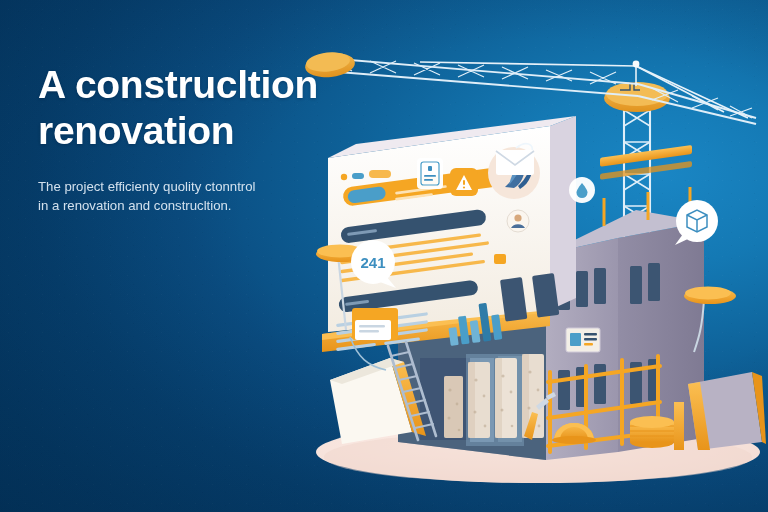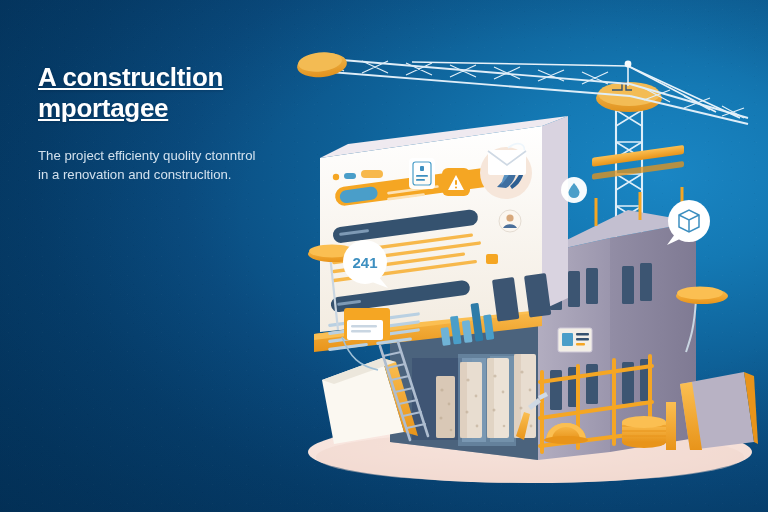--- a/index.html
+++ b/index.html
@@ -36,60 +36,59 @@
   
   .copy {
     position: absolute;
     left: 38px;
     top: 62px;
     width: 330px;
     z-index: 30;
   }
   .headline {
     color: #ffffff;
-    font-size: 26px;
+    font-size: 39px;
     line-height: 1.19;
     font-weight: 700;
     letter-spacing: -.3px;
     margin: 0;
     text-shadow: 0 1px 3px rgba(0,20,45,.30);
-    text-decoration: underline;
   }
   .headline .l2 { display: block; }
   .subline {
     margin: 22px 0 8px 0;
     color: #e2edf7;
     font-size: 13.2px;
     line-height: 1.48;
     font-weight: 400;
     opacity: .93;
   }
 
   
   .scene {
     position: absolute;
-    left: 292px;
+    left: 300px;
     top: 40px;
     width: 468px;
     height: 472px;
     z-index: 10;
   }
   .scene svg { display: block; }
 </style>
 </head>
 <body>
 
 <div class="banner">
 
   <div class="bg-noise"></div>
 
   <div class="copy">
     <h1 class="headline">
       <span class="l1">A construcltion</span>
-      <span class="l2">mportagee</span>
+      <span class="l2">renovation</span>
     </h1>
     <p class="subline">
       <span>The project efficienty quolity ctonntrol</span><br>
       <span>in a renovation and construcltion.</span>
     </p>
   </div>
 
   <div class="scene">
     <svg width="468" height="472" viewBox="0 0 468 472" xmlns="http://www.w3.org/2000/svg">
       <defs>

